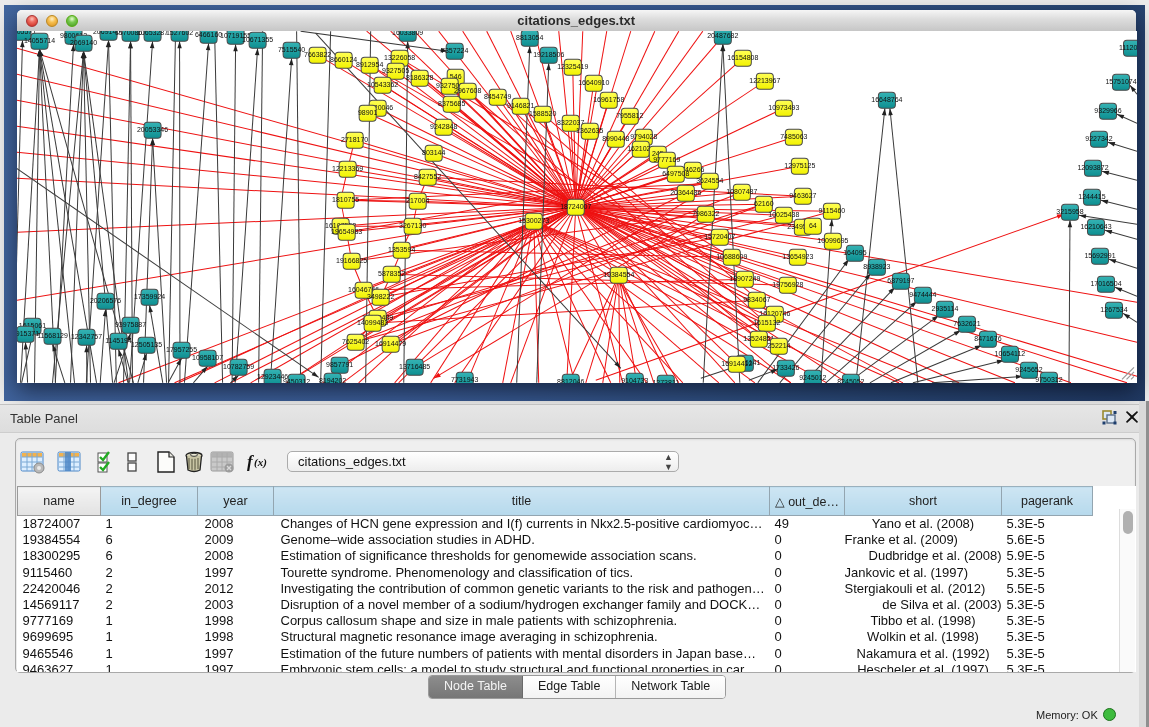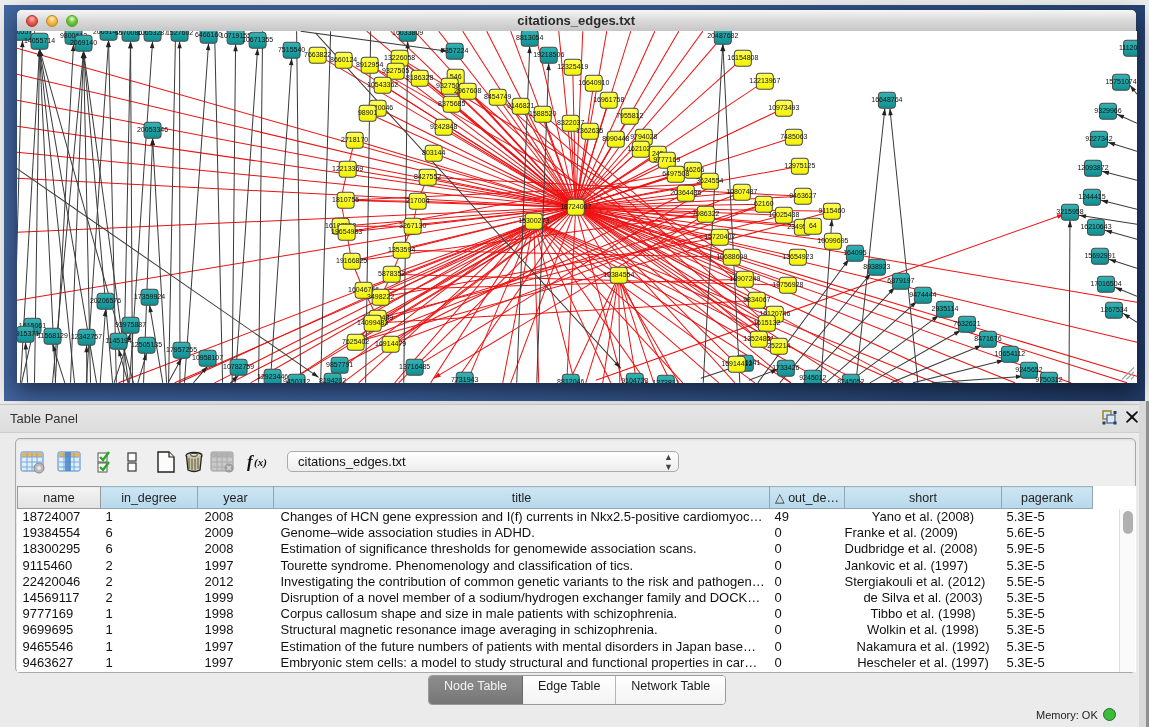--- a/index.html
+++ b/index.html
@@ -10,26 +10,26 @@
 #tlr{left:9.5px;background:radial-gradient(circle at 50% 30%,#f8b0a8 8%,#ee6e62 35%,#d33a2e 80%,#8e1a12);border:.5px solid #a33}
 #tly{left:29.5px;background:radial-gradient(circle at 50% 30%,#fce6b0 8%,#f6bf50 40%,#e09c2a 85%,#9a6a10);border:.5px solid #b82}
 #tlg{left:49.5px;background:radial-gradient(circle at 50% 30%,#d2f2b8 8%,#78c94f 40%,#51a52c 85%,#2f6e14);border:.5px solid #5a1}
 #tpbar{position:absolute;left:0;top:404px;width:1149px;height:29px;background:linear-gradient(#e6e6e6,#dddddd);border-top:1px solid #c2c2c2;border-bottom:1px solid #cdcdcd}
 #tpbar .t{position:absolute;left:10px;top:6px;font-size:13px;color:#333}
 #bottom{position:absolute;left:0;top:434px;width:1149px;height:293px;background:#ebebeb}
 #panel{position:absolute;left:15px;top:4px;width:1121px;height:235px;background:#efefef;border:1px solid #a9a9a9;border-radius:5px;box-shadow:inset 0 1px 2px rgba(0,0,0,.08)}
 #combo{position:absolute;left:271px;top:12px;width:392px;height:21px;background:linear-gradient(#ffffff,#ededed);border:1px solid #ababab;border-radius:5px;font-size:13px;color:#111;line-height:19px;padding-left:10px}
 #combo .arr{position:absolute;right:5px;top:0px;font-size:9px;color:#444;line-height:10px;text-align:center}
 table.grid{border-collapse:collapse;table-layout:fixed;width:1075px;font-size:12.5px;color:#111}
-table.grid th{height:22px;font-weight:normal;font-size:12.5px;color:#222;background:linear-gradient(#cde5f3,#b6d9ec);border:1px solid #93a5b0;border-top:1px solid #9ab0bd}
+table.grid th{height:29px;font-weight:normal;font-size:12.5px;color:#222;background:linear-gradient(#cde5f3,#b6d9ec);border:1px solid #93a5b0;border-top:1px solid #9ab0bd}
 table.grid th.first{background:linear-gradient(#f4f4f4,#e2e2e2);border:1px solid #9a9a9a}
 table.grid td{height:16.2px;padding:0 0 0 5px;font-size:13px;white-space:nowrap;overflow:hidden}
 #scrollv{position:absolute;left:1103px;top:70px;width:16px;height:163px;background:#fafafa;border-left:1px solid #ddd}
 #scrollv .th{position:absolute;left:3px;top:2px;width:10px;height:23px;border-radius:5px;background:#b0b0b0}
-#tabs{position:absolute;left:428px;top:241px;height:30px;display:flex;border:1px solid #9a9a9a;border-radius:4px;overflow:hidden;background:#fff}
+#tabs{position:absolute;left:428px;top:241px;height:24px;display:flex;border:1px solid #9a9a9a;border-radius:4px;overflow:hidden;background:#fff}
 #tabs .tab{font-size:12.5px;color:#1a1a1a;padding:3px 15px 0 15px;border-right:1px solid #b5b5b5;background:linear-gradient(#ffffff,#f3f3f3)}
 #tabs .tab.sel{background:linear-gradient(#8d8d8d,#767676);color:#f4f4f4;border-right:1px solid #6a6a6a}
 #mem{position:absolute;left:1036px;top:709px;font-size:11px;color:#222}
 #memdot{position:absolute;left:1103px;top:708px;width:13px;height:13px;border-radius:50%;background:#3dbb3d;border:1.5px solid #1d701d}
 #redge{position:absolute;left:1146px;top:401px;width:3px;height:326px;background:#8f8f8f}
 #redge2{position:absolute;left:1139px;top:401px;width:7px;height:326px;background:#d9d9d9}
 .icon{position:absolute;top:11px}
 </style></head><body>
 <div id="desktop">
   <div id="win">
@@ -1209,21 +1209,21 @@
               <td>0</td>
               <td style="text-align:left;padding:0">Franke et al. (2009)</td>
               <td>5.6E-5</td>
             </tr>
 <tr>
               <td>18300295</td>
               <td>6</td>
               <td style="padding-left:7px">2008</td>
               <td style="padding-left:7px">Estimation of significance thresholds for genomewide association scans.</td>
               <td>0</td>
-              <td style="text-align:left;padding:0">Dudbridge et al. (2008)</td>
+              <td style="text-align:right;padding:0">Dudbridge et al. (2008)</td>
               <td>5.9E-5</td>
             </tr>
 <tr>
               <td>9115460</td>
               <td>2</td>
               <td style="padding-left:7px">1997</td>
               <td style="padding-left:7px">Tourette syndrome. Phenomenology and classification of tics.</td>
               <td>0</td>
               <td style="padding:0">Jankovic et al. (1997)</td>
               <td>5.3E-5</td>
@@ -1233,24 +1233,24 @@
               <td>2</td>
               <td style="padding-left:7px">2012</td>
               <td style="padding-left:7px">Investigating the contribution of common genetic variants to the risk and pathogen…</td>
               <td>0</td>
               <td style="padding:0">Stergiakouli et al. (2012)</td>
               <td>5.5E-5</td>
             </tr>
 <tr>
               <td>14569117</td>
               <td>2</td>
-              <td style="padding-left:7px">1999</td>
+              <td style="padding-left:7px">2003</td>
               <td style="padding-left:7px">Disruption of a novel member of a sodium/hydrogen exchanger family and DOCK…</td>
               <td>0</td>
-              <td style="text-align:center;padding:0">de Silva et al. (2003)</td>
+              <td style="text-align:right;padding:0">de Silva et al. (2003)</td>
               <td>5.3E-5</td>
             </tr>
 <tr>
               <td>9777169</td>
               <td>1</td>
               <td style="padding-left:7px">1998</td>
               <td style="padding-left:7px">Corpus callosum shape and size in male patients with schizophrenia.</td>
               <td>0</td>
               <td style="text-align:center;padding:0">Tibbo et al. (1998)</td>
               <td>5.3E-5</td>

